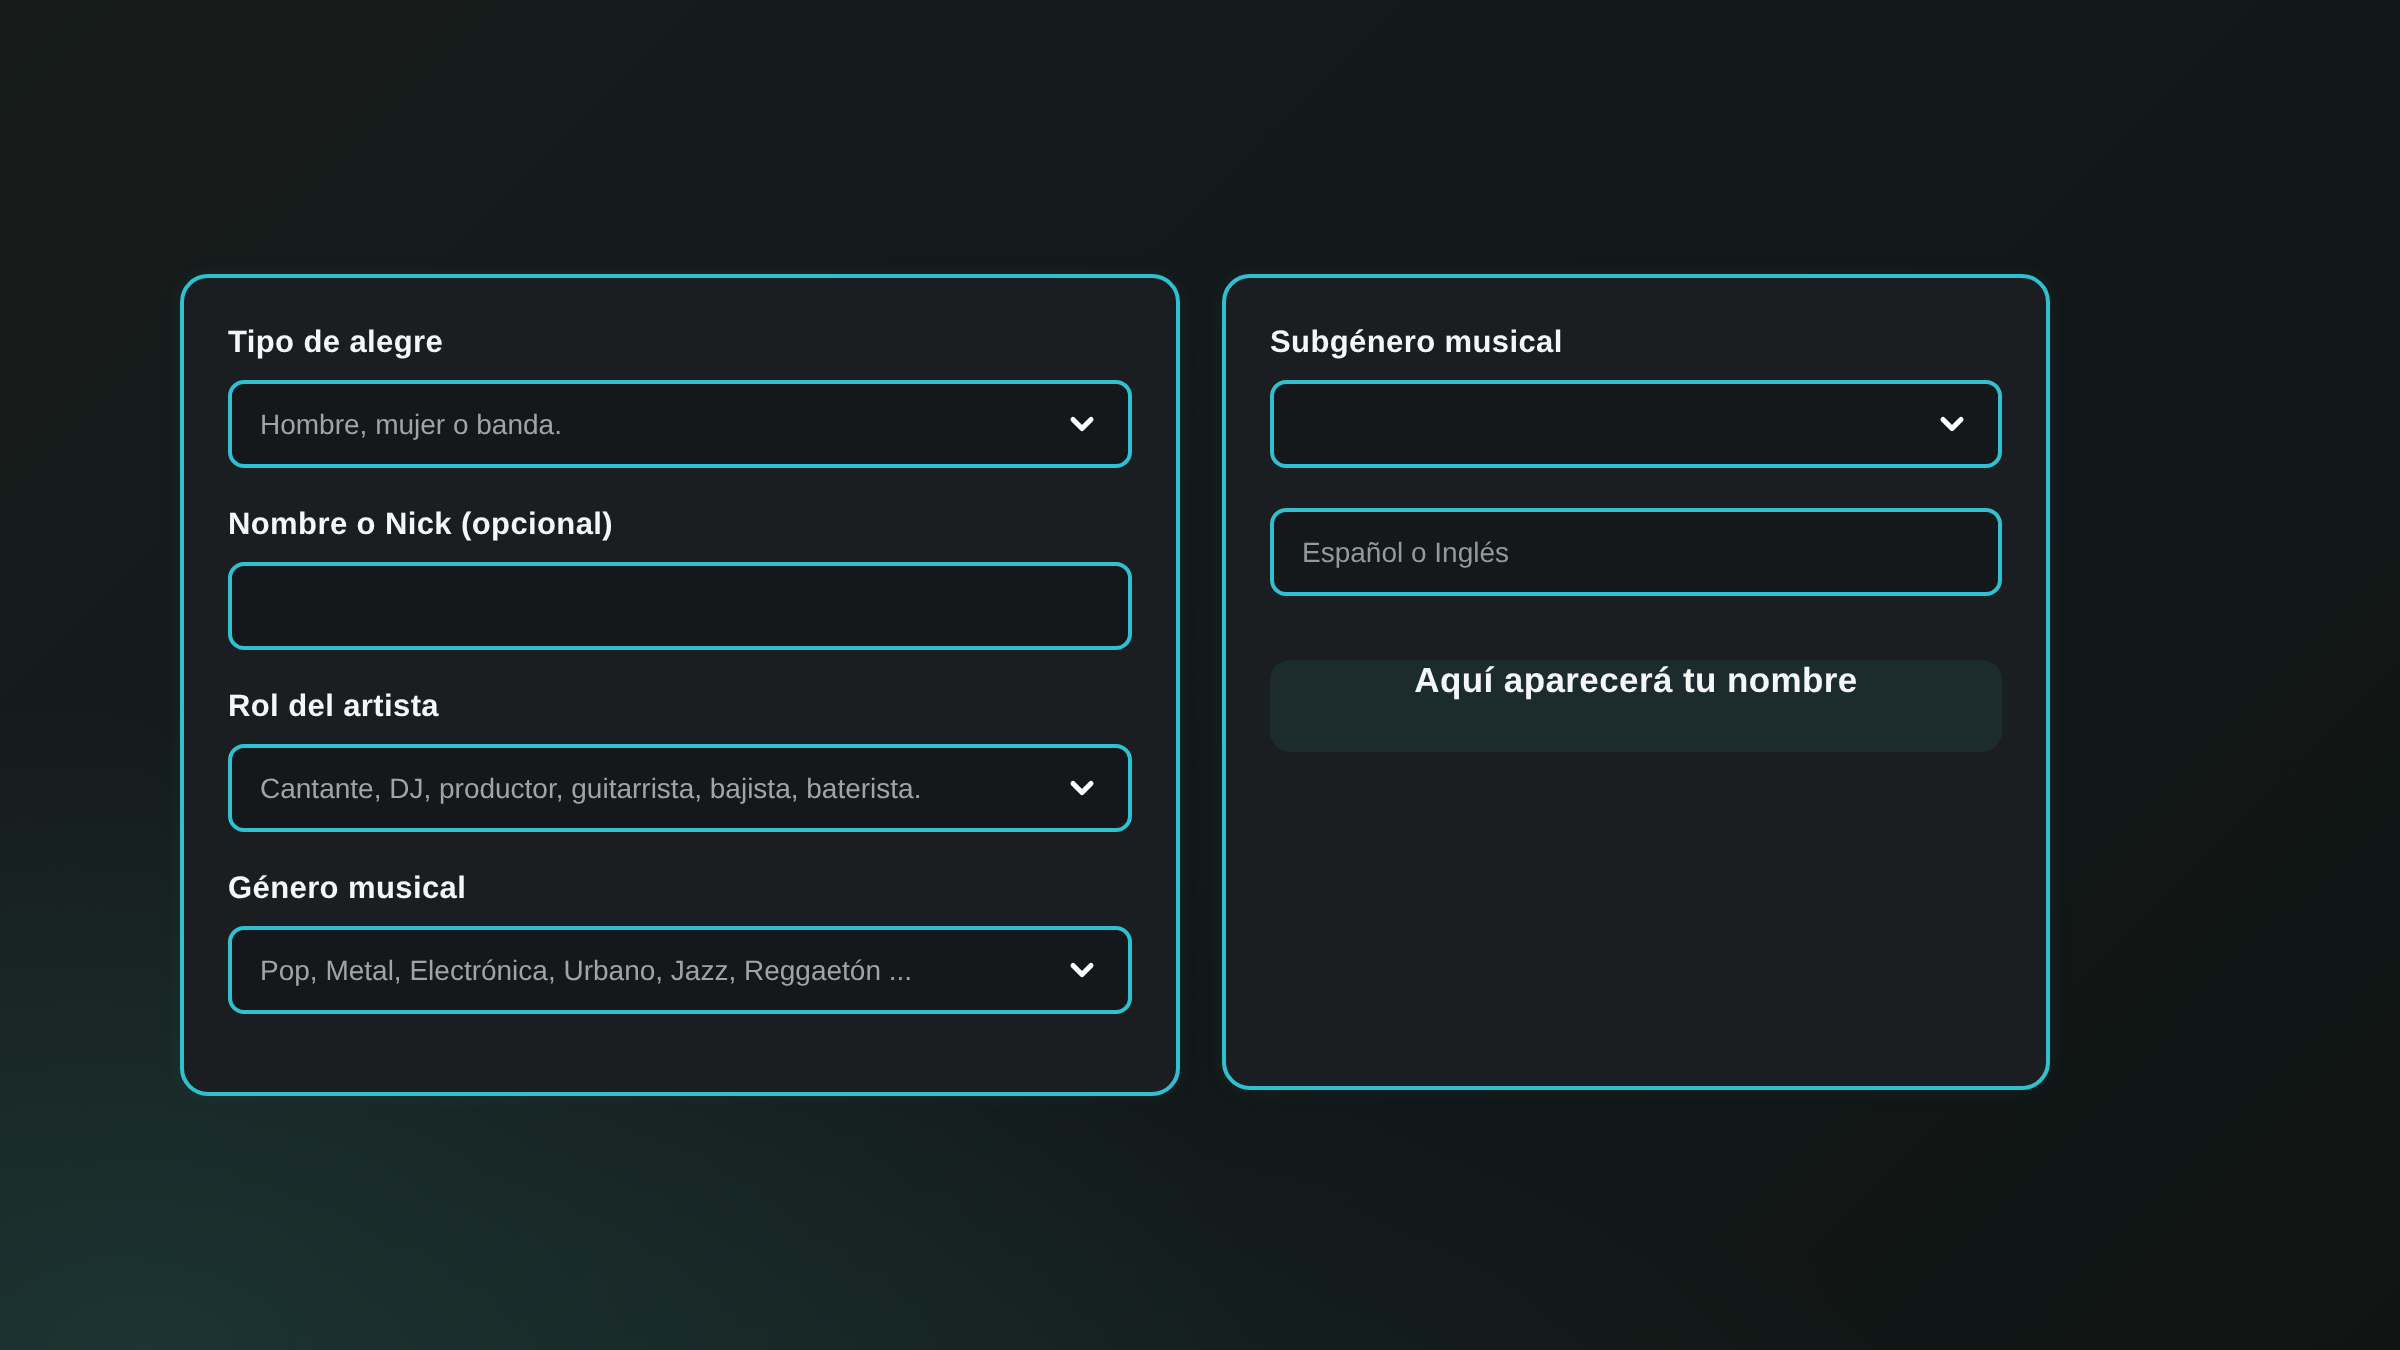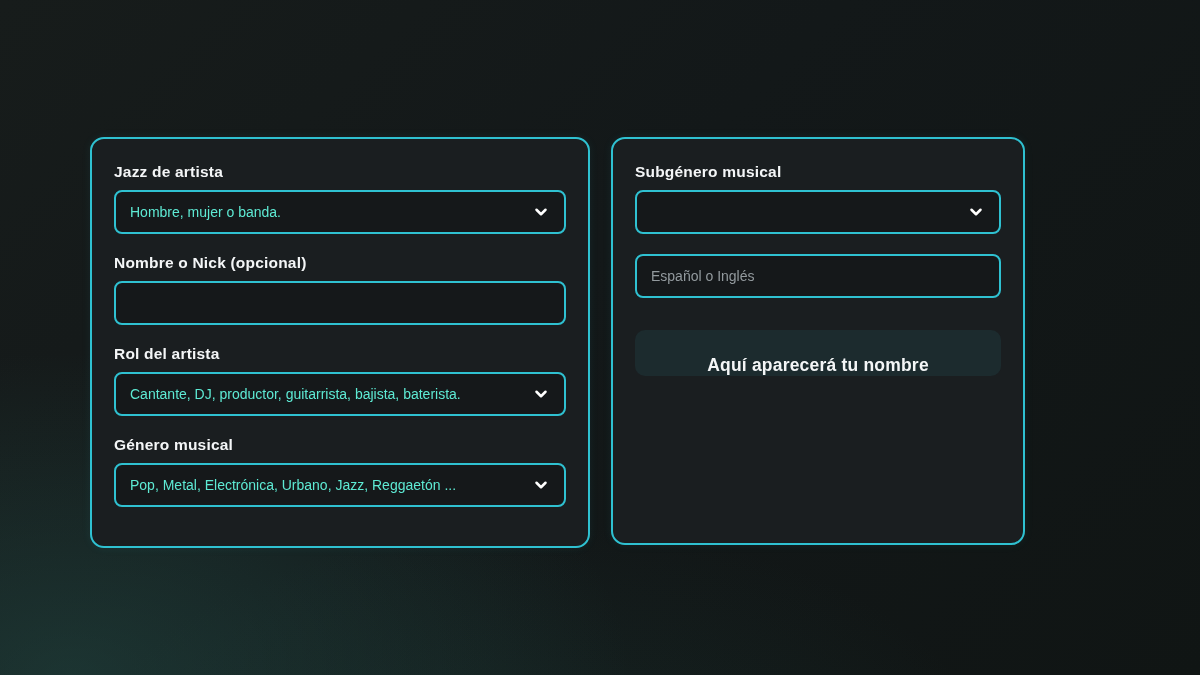--- a/index.html
+++ b/index.html
@@ -51,21 +51,21 @@
     border-radius: 8px;
     background: #15181a;
     display: flex;
     align-items: center;
     padding: 0 14px;
   }
 
   .select { cursor: pointer; justify-content: space-between; gap: 10px; }
 
   .select .ph {
-    color: #5eead4;
+    color: #a3a3a3;
     font-size: 14px;
     white-space: nowrap;
     overflow: hidden;
     text-overflow: ellipsis;
   }
 
   .chev { flex: 0 0 auto; }
 
   input.control {
     color: #e8ebec;
@@ -90,40 +90,40 @@
     cursor: pointer;
     font-family: "Liberation Sans", "DejaVu Sans", sans-serif;
   }
 
   .result-box {
     margin-top: 32px;
     height: 46px;
     border-radius: 10px;
     background: #1c2b2e;
     display: flex;
-    align-items: flex-end;
+    align-items: flex-start;
     justify-content: center;
   }
 
   .result-text {
     color: #f4f6f7;
     font-size: 17.5px;
     font-weight: 700;
     letter-spacing: 0.2px;
   }
 </style>
 </head>
 <body>
 
 <main>
 
   <section class="panel panel-left">
 
     <div class="field">
-      <span class="field-label">Jazz de artista</span>
+      <span class="field-label">Tipo de alegre</span>
       <div class="control select">
         <span class="ph">Hombre, mujer o banda.</span>
         <svg class="chev" width="18" height="18" viewBox="0 0 24 24" fill="none">
           <polyline points="6,9 12,15 18,9" stroke="#ffffff" stroke-width="3.4" stroke-linecap="round" stroke-linejoin="round"></polyline>
         </svg>
       </div>
     </div>
 
     <div class="field">
       <span class="field-label">Nombre o Nick (opcional)</span>

